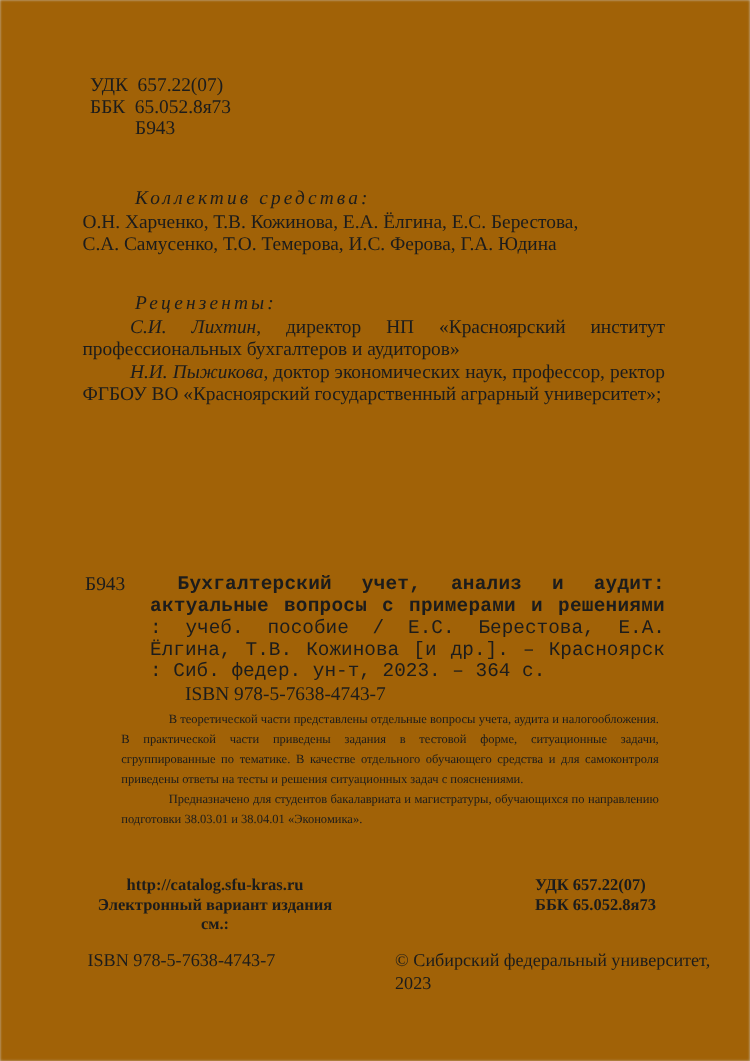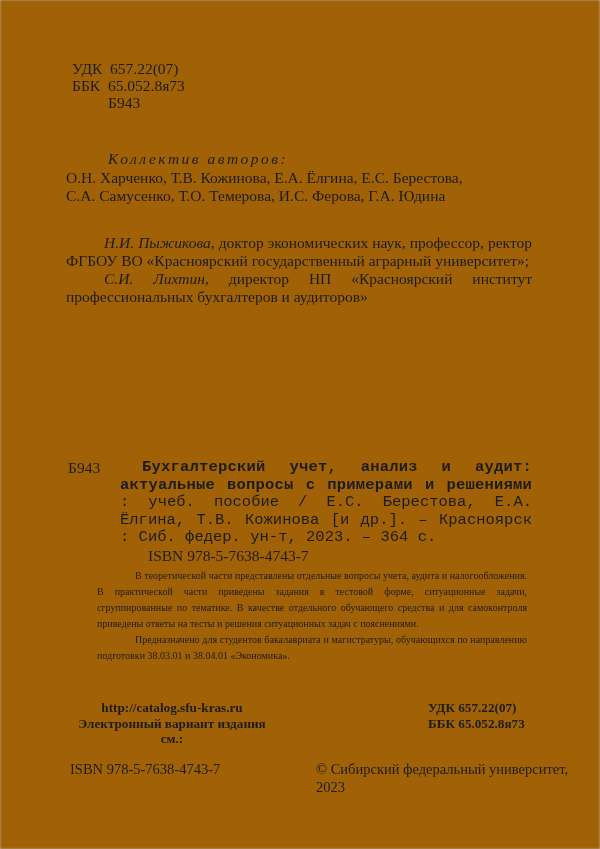--- a/index.html
+++ b/index.html
@@ -129,28 +129,29 @@
 
 <div class="page">
 
   <div class="codes">
     <div class="pre">УДК  657.22(07)</div>
     <div class="pre">ББК  65.052.8я73</div>
     <div class="code-indent">Б943</div>
   </div>
 
   <div class="authors">
-    <div class="group-heading">Коллектив авторов:</div>
+    <div class="group-heading">Коллектив средства:</div>
     <div>О.Н. Харченко, Т.В. Кожинова, Е.А. Ёлгина, Е.С. Берестова,</div>
     <div>С.А. Самусенко, Т.О. Темерова, И.С. Ферова, Г.А. Юдина</div>
   </div>
 
   <div class="reviewers">
+    <div class="group-heading">Рецензенты:</div>
+    <p><span class="reviewer-name">С.И. Лихтин</span><span>, директор НП «Красноярский институт профессиональных бухгалтеров и аудиторов»</span></p>
     <p><span class="reviewer-name">Н.И. Пыжикова</span><span>, доктор экономических наук, профессор, ректор ФГБОУ ВО «Красноярский государственный аграрный университет»;</span></p>
-    <p><span class="reviewer-name">С.И. Лихтин</span><span>, директор НП «Красноярский институт профессиональных бухгалтеров и аудиторов»</span></p>
   </div>
 
   <div class="bib">
     <span class="bib-code">Б943</span>
     <p class="bib-entry"><b>Бухгалтерский учет, анализ и аудит: актуальные вопросы с примерами и решениями</b><span> : учеб. пособие / Е.С. Берестова, Е.А. Ёлгина, Т.В. Кожинова [и др.]. – Красноярск : Сиб. федер. ун-т, 2023. – 364 с.</span></p>
     <div class="bib-isbn">ISBN 978-5-7638-4743-7</div>
   </div>
 
   <div class="annotation">
     <p>В теоретической части представлены отдельные вопросы учета, аудита и налогообложения. В практической части приведены задания в тестовой форме, ситуационные задачи, сгруппированные по тематике. В качестве отдельного обучающего средства и для самоконтроля приведены ответы на тесты и решения ситуационных задач с пояснениями.</p>

